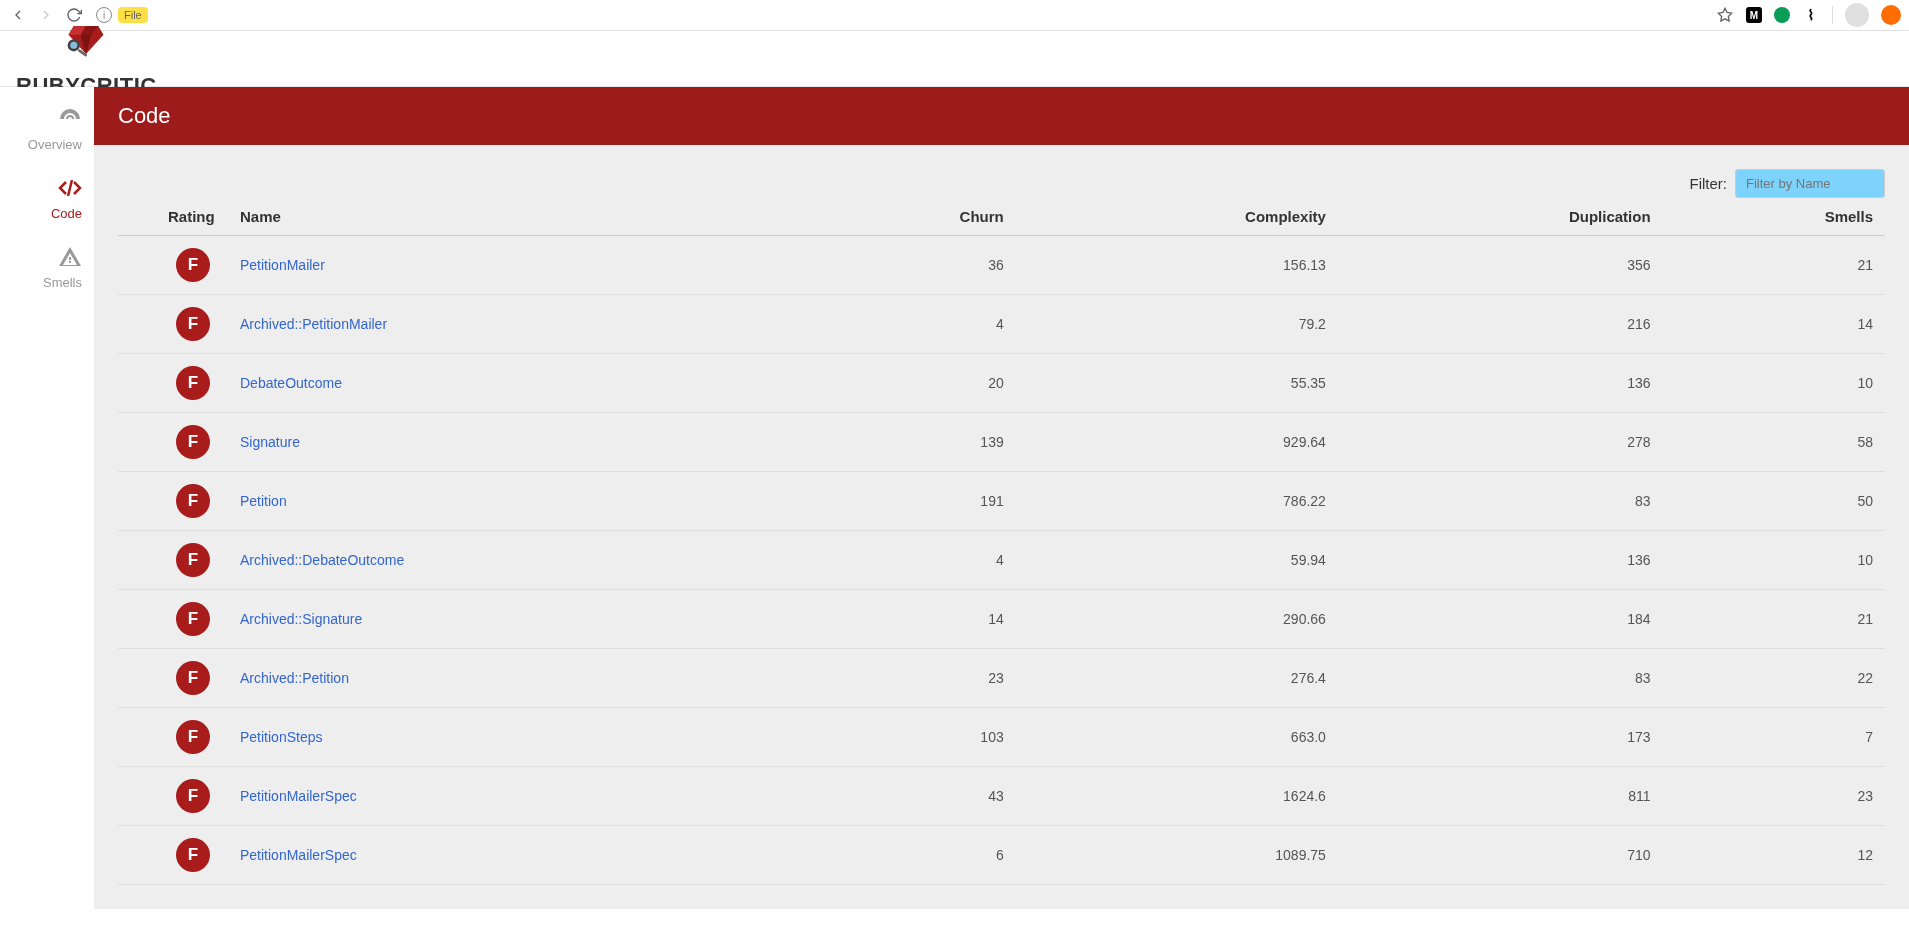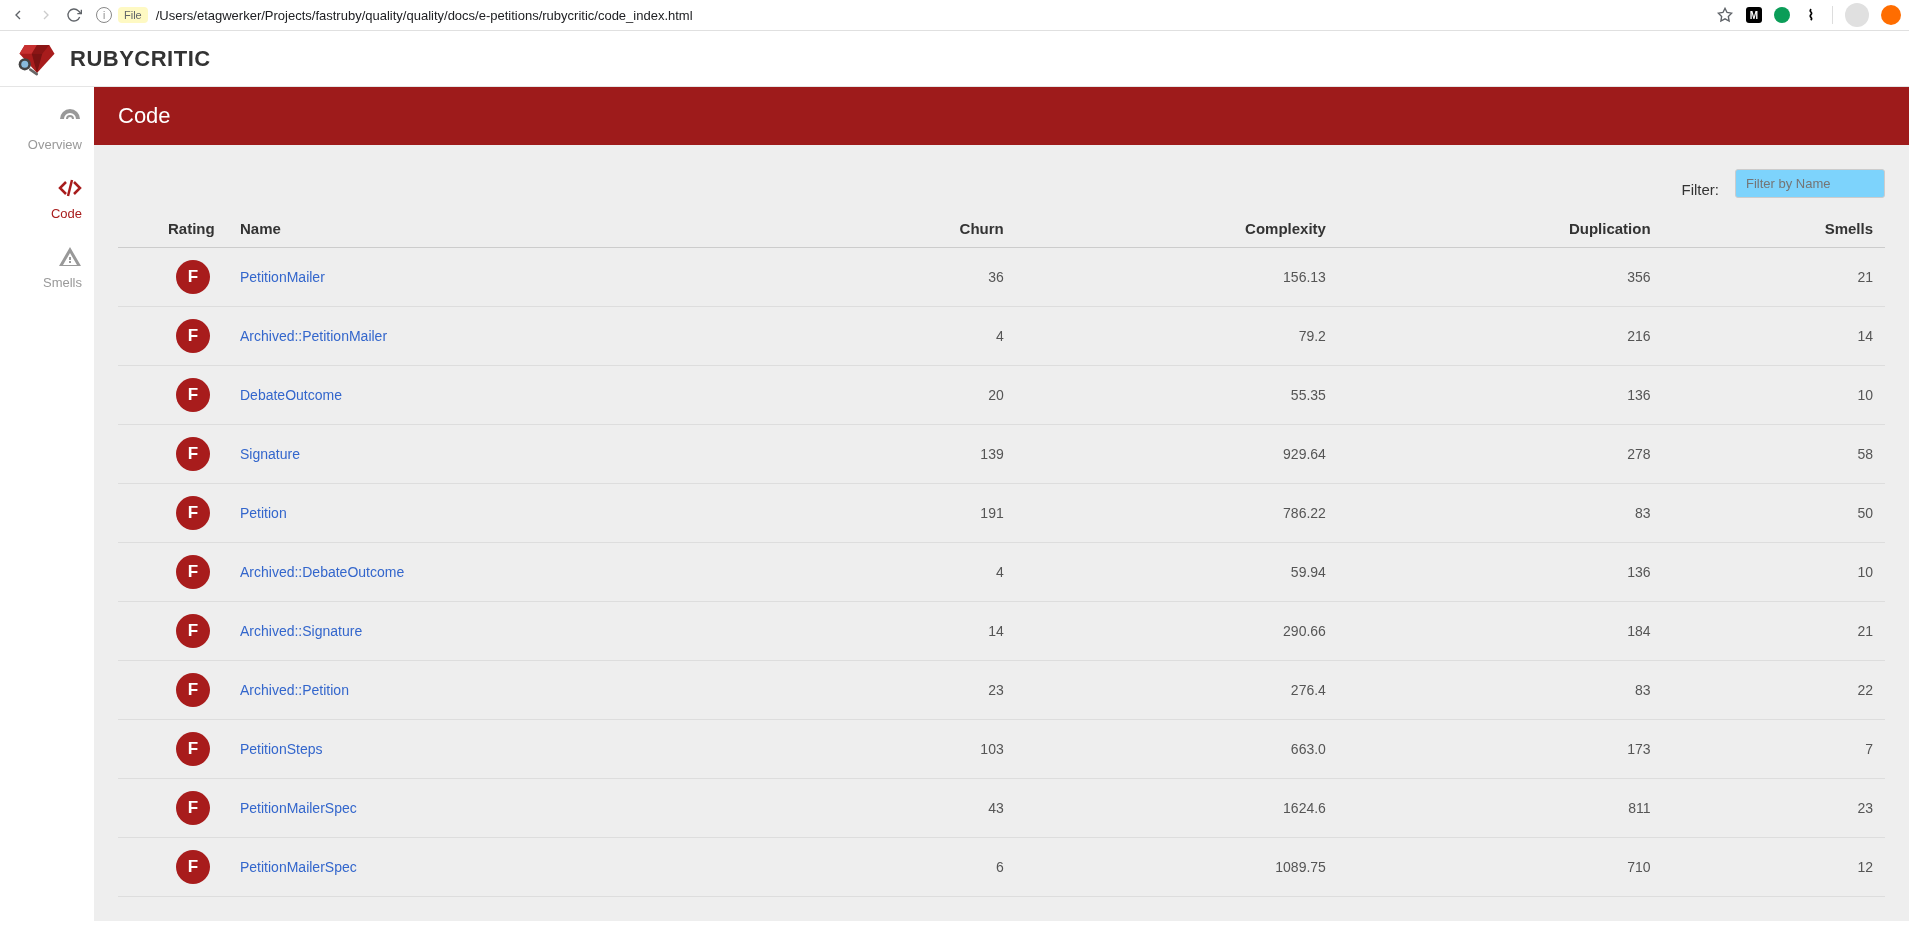--- a/index.html
+++ b/index.html
@@ -18,21 +18,21 @@
     .nav-btn.disabled { color: #ccc; }
     .address-bar {
       flex: 1;
       margin: 0 12px;
       display: flex;
       align-items: center;
       font-size: 13px;
       color: #5f6368;
     }
     .file-badge {
-      background: #fef9c3;
+      background: #fde047;
       padding: 2px 6px;
       border-radius: 4px;
       font-size: 11px;
       margin-right: 8px;
       color: #5f6368;
     }
     .url-text { color: #202124; }
     .chrome-actions { display: flex; gap: 12px; align-items: center; }
     .chrome-icon { width: 18px; height: 18px; display: flex; align-items: center; justify-content: center; }
     .ext-icon { width: 16px; height: 16px; border-radius: 3px; }
@@ -42,21 +42,21 @@
     .avatar { width: 24px; height: 24px; border-radius: 50%; background: #e0e0e0; }
     .orange-dot { width: 20px; height: 20px; border-radius: 50%; background: #ff6d00; }
     
     .app-header {
       height: 56px;
       display: flex;
       align-items: center;
       padding: 0 16px;
       border-bottom: 1px solid #e5e5e5;
     }
-    .logo-wrap { display: flex; align-items: center; gap: 12px; }
+    .logo-wrap { display: flex; align-items: center; gap: 12px; flex-direction: column; }
     .ruby-logo { width: 42px; height: 42px; position: relative; }
     .ruby-logo svg { width: 100%; height: 100%; }
     .app-title { font-size: 22px; font-weight: 800; letter-spacing: 0.5px; color: #333; }
     
     .main-layout { display: flex; }
     
     .sidebar {
       width: 94px;
       background: #fff;
       padding-top: 8px;
@@ -85,23 +85,22 @@
       font-size: 22px;
       font-weight: 500;
     }
     
     .content-body {
       padding: 24px;
     }
     .filter-row {
       display: flex;
       justify-content: flex-end;
-      align-items: flex-end;
-      margin-bottom: 12px;
-      gap: 16px;
+      align-items: center;
+      gap: 8px;
     }
     .filter-label { font-size: 15px; color: #333; }
     .filter-input {
       padding: 6px 10px;
       border: 1px solid #ccc;
       border-radius: 3px;
       font-size: 13px;
       width: 150px;
       background: #7dd3fc;
     }
@@ -165,21 +164,20 @@
     <div class="nav-btn">
       <svg width="16" height="16" viewBox="0 0 24 24" fill="none" stroke="currentColor" stroke-width="2">
           <polyline points="23 4 23 10 17 10"></polyline>
           <path d="M20.49 15a9 9 0 1 1-2.12-9.36L23 10"></path>
         </svg>
     </div>
   </div>
   <div class="address-bar">
     <span class="info-icon">i</span>
     <span class="file-badge">File</span>
-    <span class="url-text">/Users/etagwerker/Projects/fastruby/quality/quality/docs/e-petitions/rubycritic/code_index.html</span>
   </div>
   <div class="chrome-actions">
     <div class="chrome-icon">
       <svg width="16" height="16" viewBox="0 0 24 24" fill="none" stroke="#5f6368" stroke-width="2">
           <polygon points="12 2 15.09 8.26 22 9.27 17 14.14 18.18 21.02 12 17.77 5.82 21.02 7 14.14 2 9.27 8.91 8.26 12 2"></polygon>
         </svg>
     </div>
     <div class="ext-icon ext-m">M</div>
     <div class="ext-green"></div>
     <div class="chrome-icon ext-zig">⌇</div>

